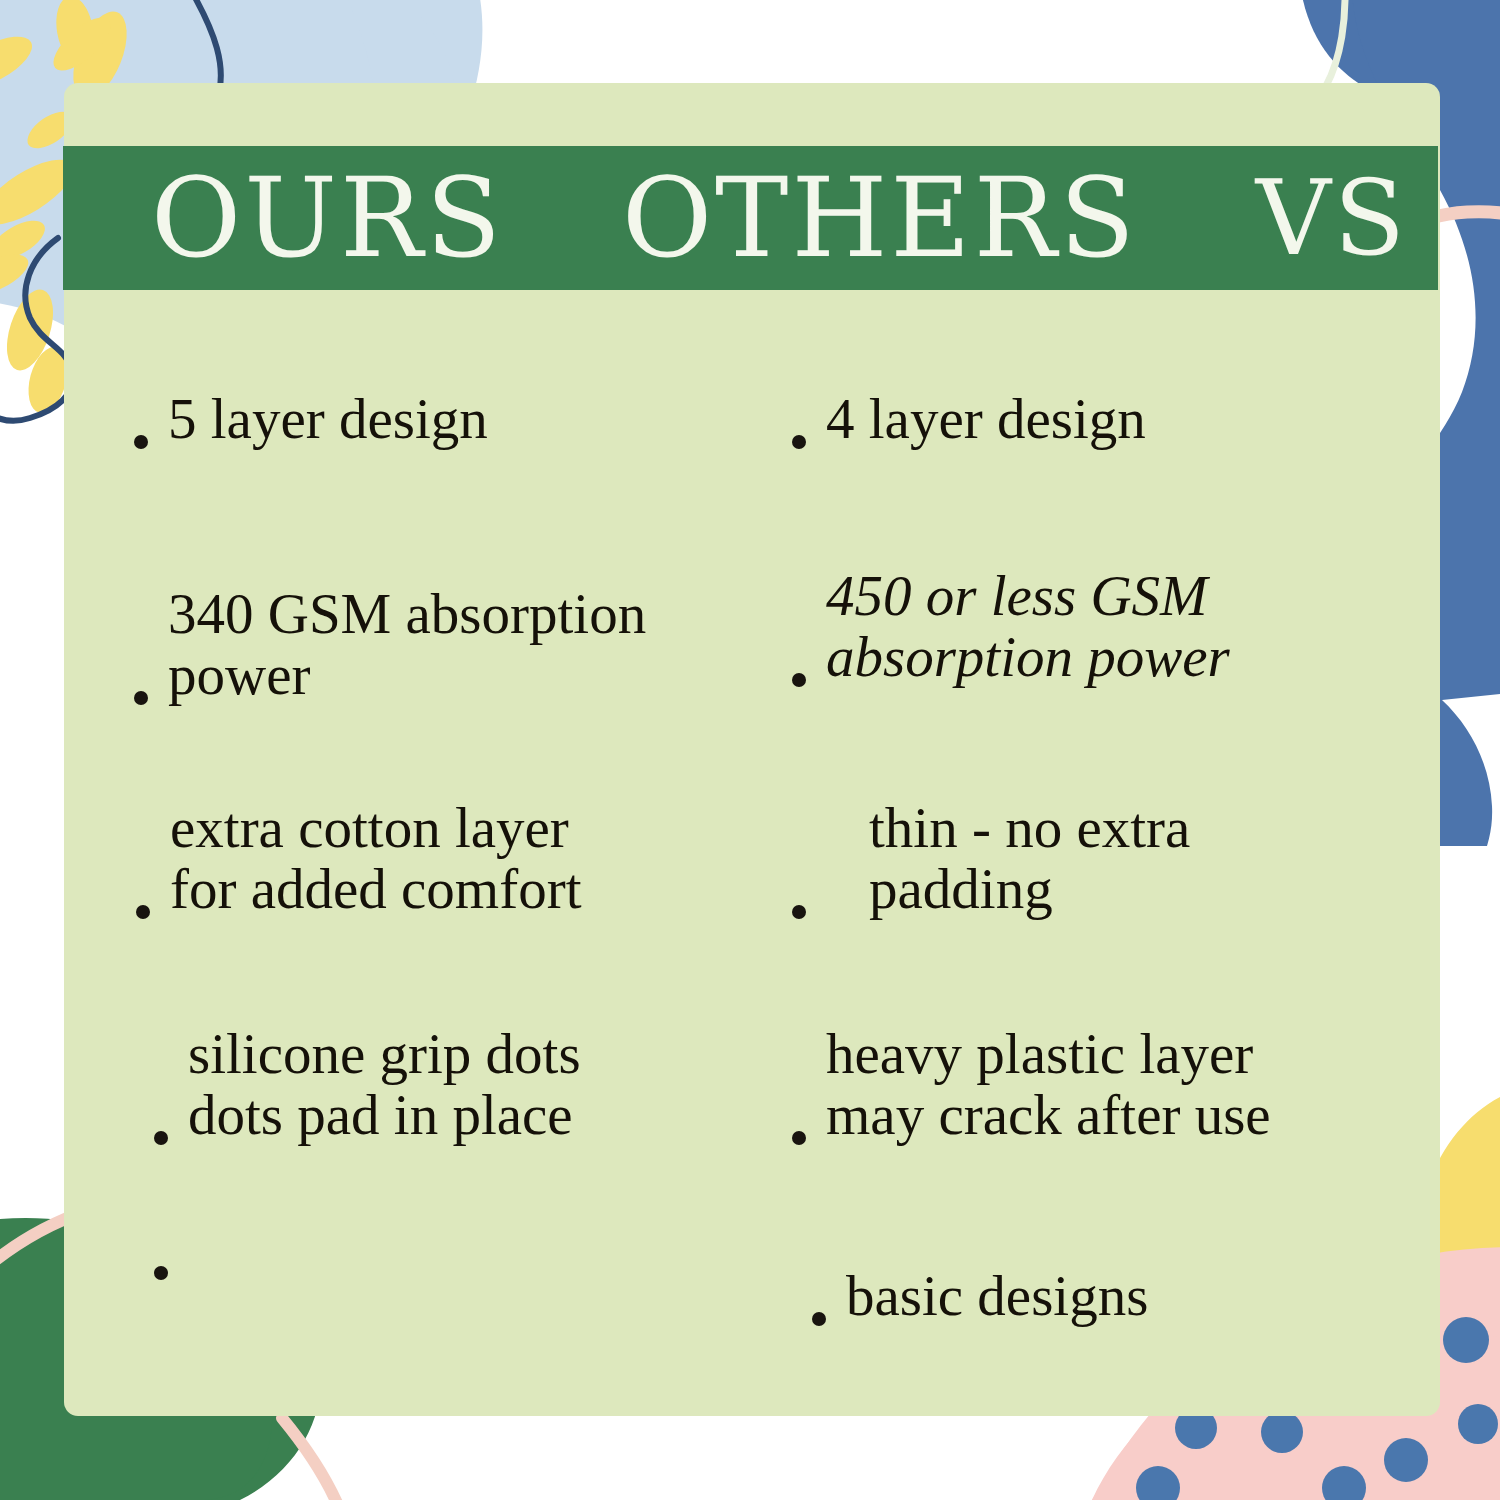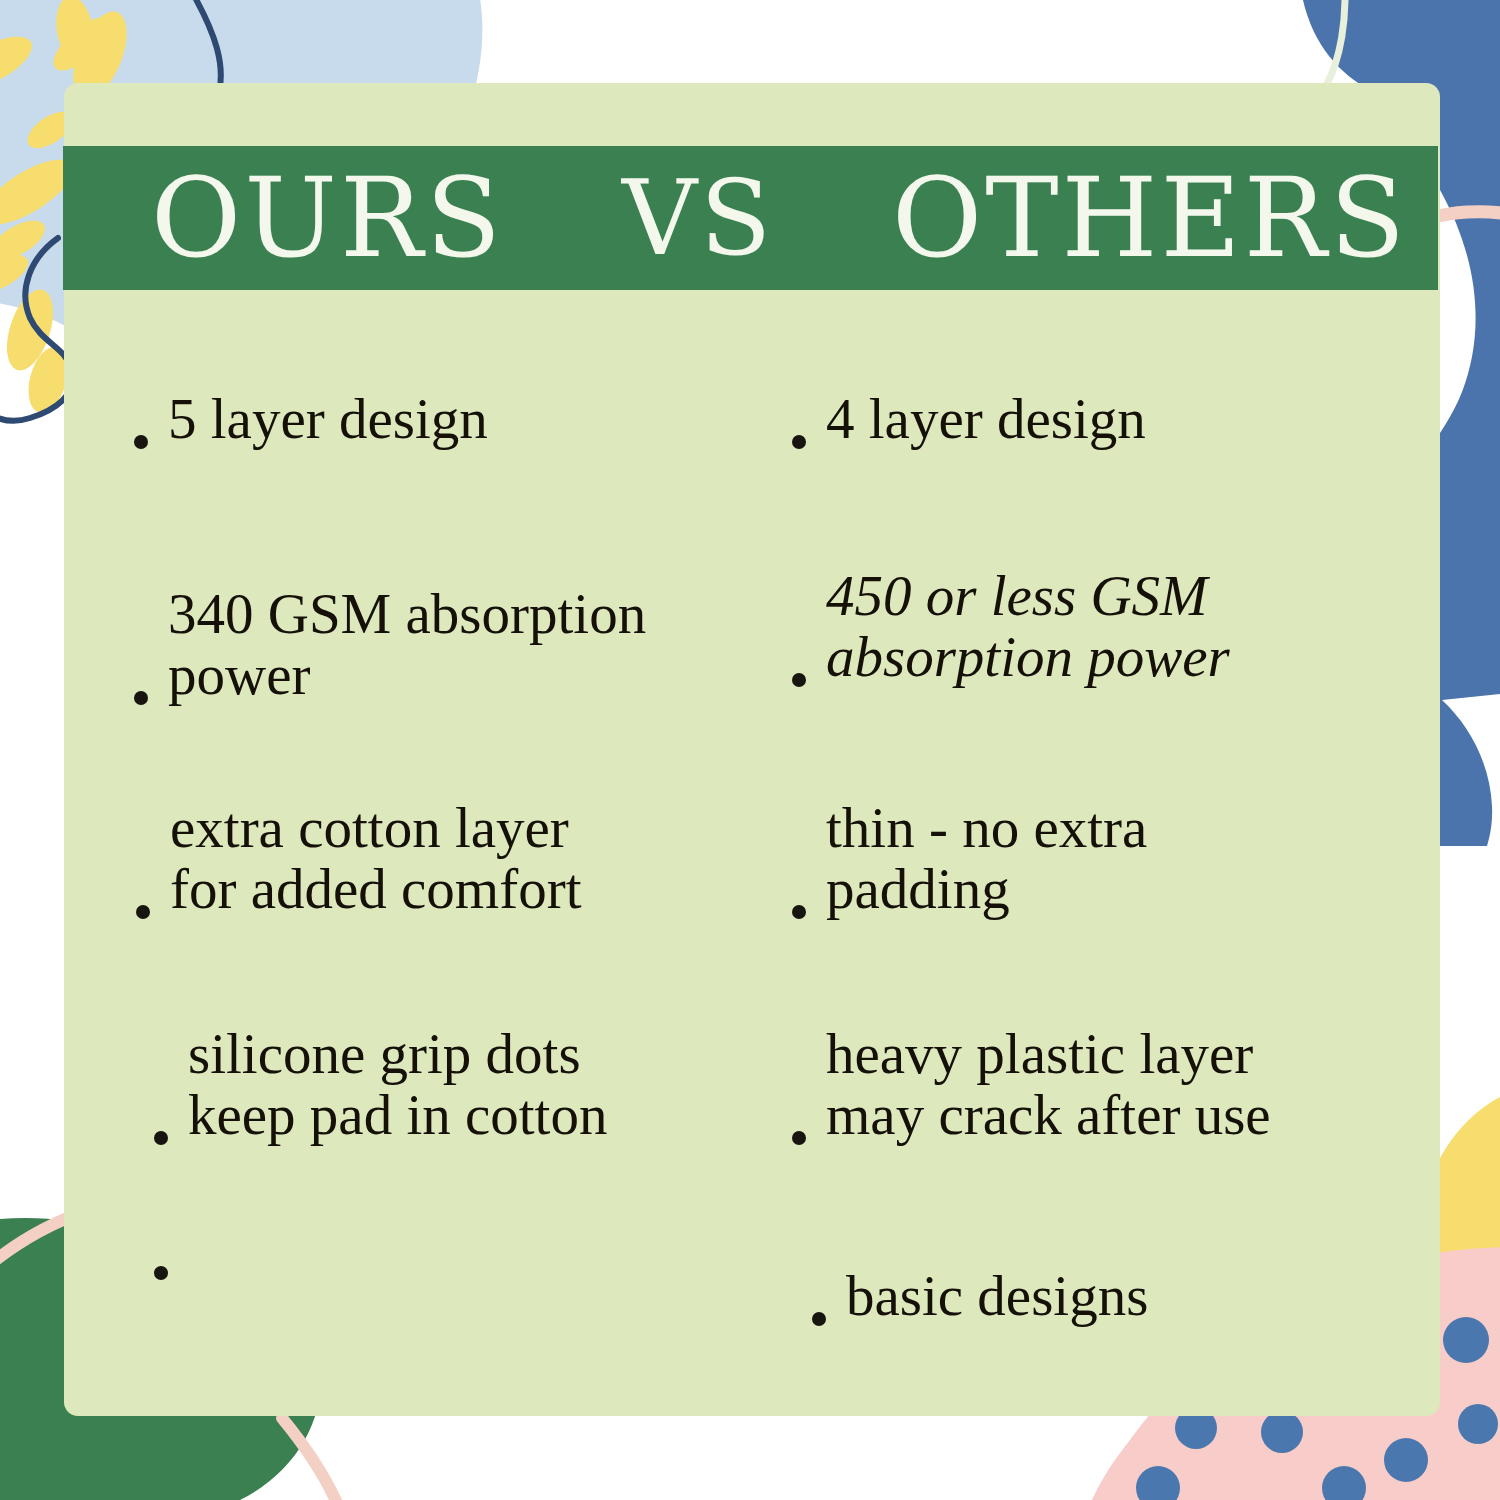--- a/index.html
+++ b/index.html
@@ -121,21 +121,21 @@
   
   .l0 { left:70px;  top:88px;  width:640px; }
   .l1 { left:70px;  top:283px; width:660px; }
   .l2 { left:72px;  top:497px; width:640px; }
   .l3 { left:90px;  top:723px; width:640px; }
   .l4 { left:90px;  top:940px; width:620px; }
 
   
   .r0 { left:40px; top:88px;  width:620px; }
   .r1 { left:40px; top:265px; width:620px;font-style:italic; }
-  .r2 { left:40px; top:497px; width:600px; }
+  .r2 { left:40px; top:497px; width:600px;gap:43px; }
   .r3 { left:40px; top:723px; width:640px; }
   .r4 { left:60px; top:965px; width:600px; }
 </style>
 </head>
 <body>
 
 <div id="stage">
 
   <svg class="deco-layer" viewBox="0 0 1500 1500">
 
@@ -196,22 +196,22 @@
     <path d="M -30 1282 C 40 1216 130 1186 215 1196" fill="none" stroke="#f4cfc3" stroke-width="12" stroke-linecap="round"></path>
     <path d="M 282 1418 C 310 1452 330 1486 340 1510" fill="none" stroke="#f4cfc3" stroke-width="12" stroke-linecap="round"></path>
 
   </svg>
 
   <div class="card"></div>
 
   <div class="header-band">
     <div class="header-row">
       <span class="header-word">OURS</span>
+      <span class="header-word">OTHERS</span>
       <span class="header-word vs">VS</span>
-      <span class="header-word">OTHERS</span>
     </div>
   </div>
 
   <div class="columns">
 
     <div class="col">
 
       <div class="bullet-item l0">
         <span class="dot"></span>
         <span class="btext">5 layer design</span>
@@ -225,21 +225,21 @@
 
       <div class="bullet-item l2">
         <span class="dot"></span>
         <span class="btext">extra cotton layer
 for added comfort</span>
       </div>
 
       <div class="bullet-item l3">
         <span class="dot"></span>
         <span class="btext">silicone grip dots
-keep pad in cotton</span>
+dots pad in place</span>
       </div>
 
       <div class="bullet-item l4">
         <span class="dot"></span>
       </div>
 
     </div>
 
     <div class="col">
 

